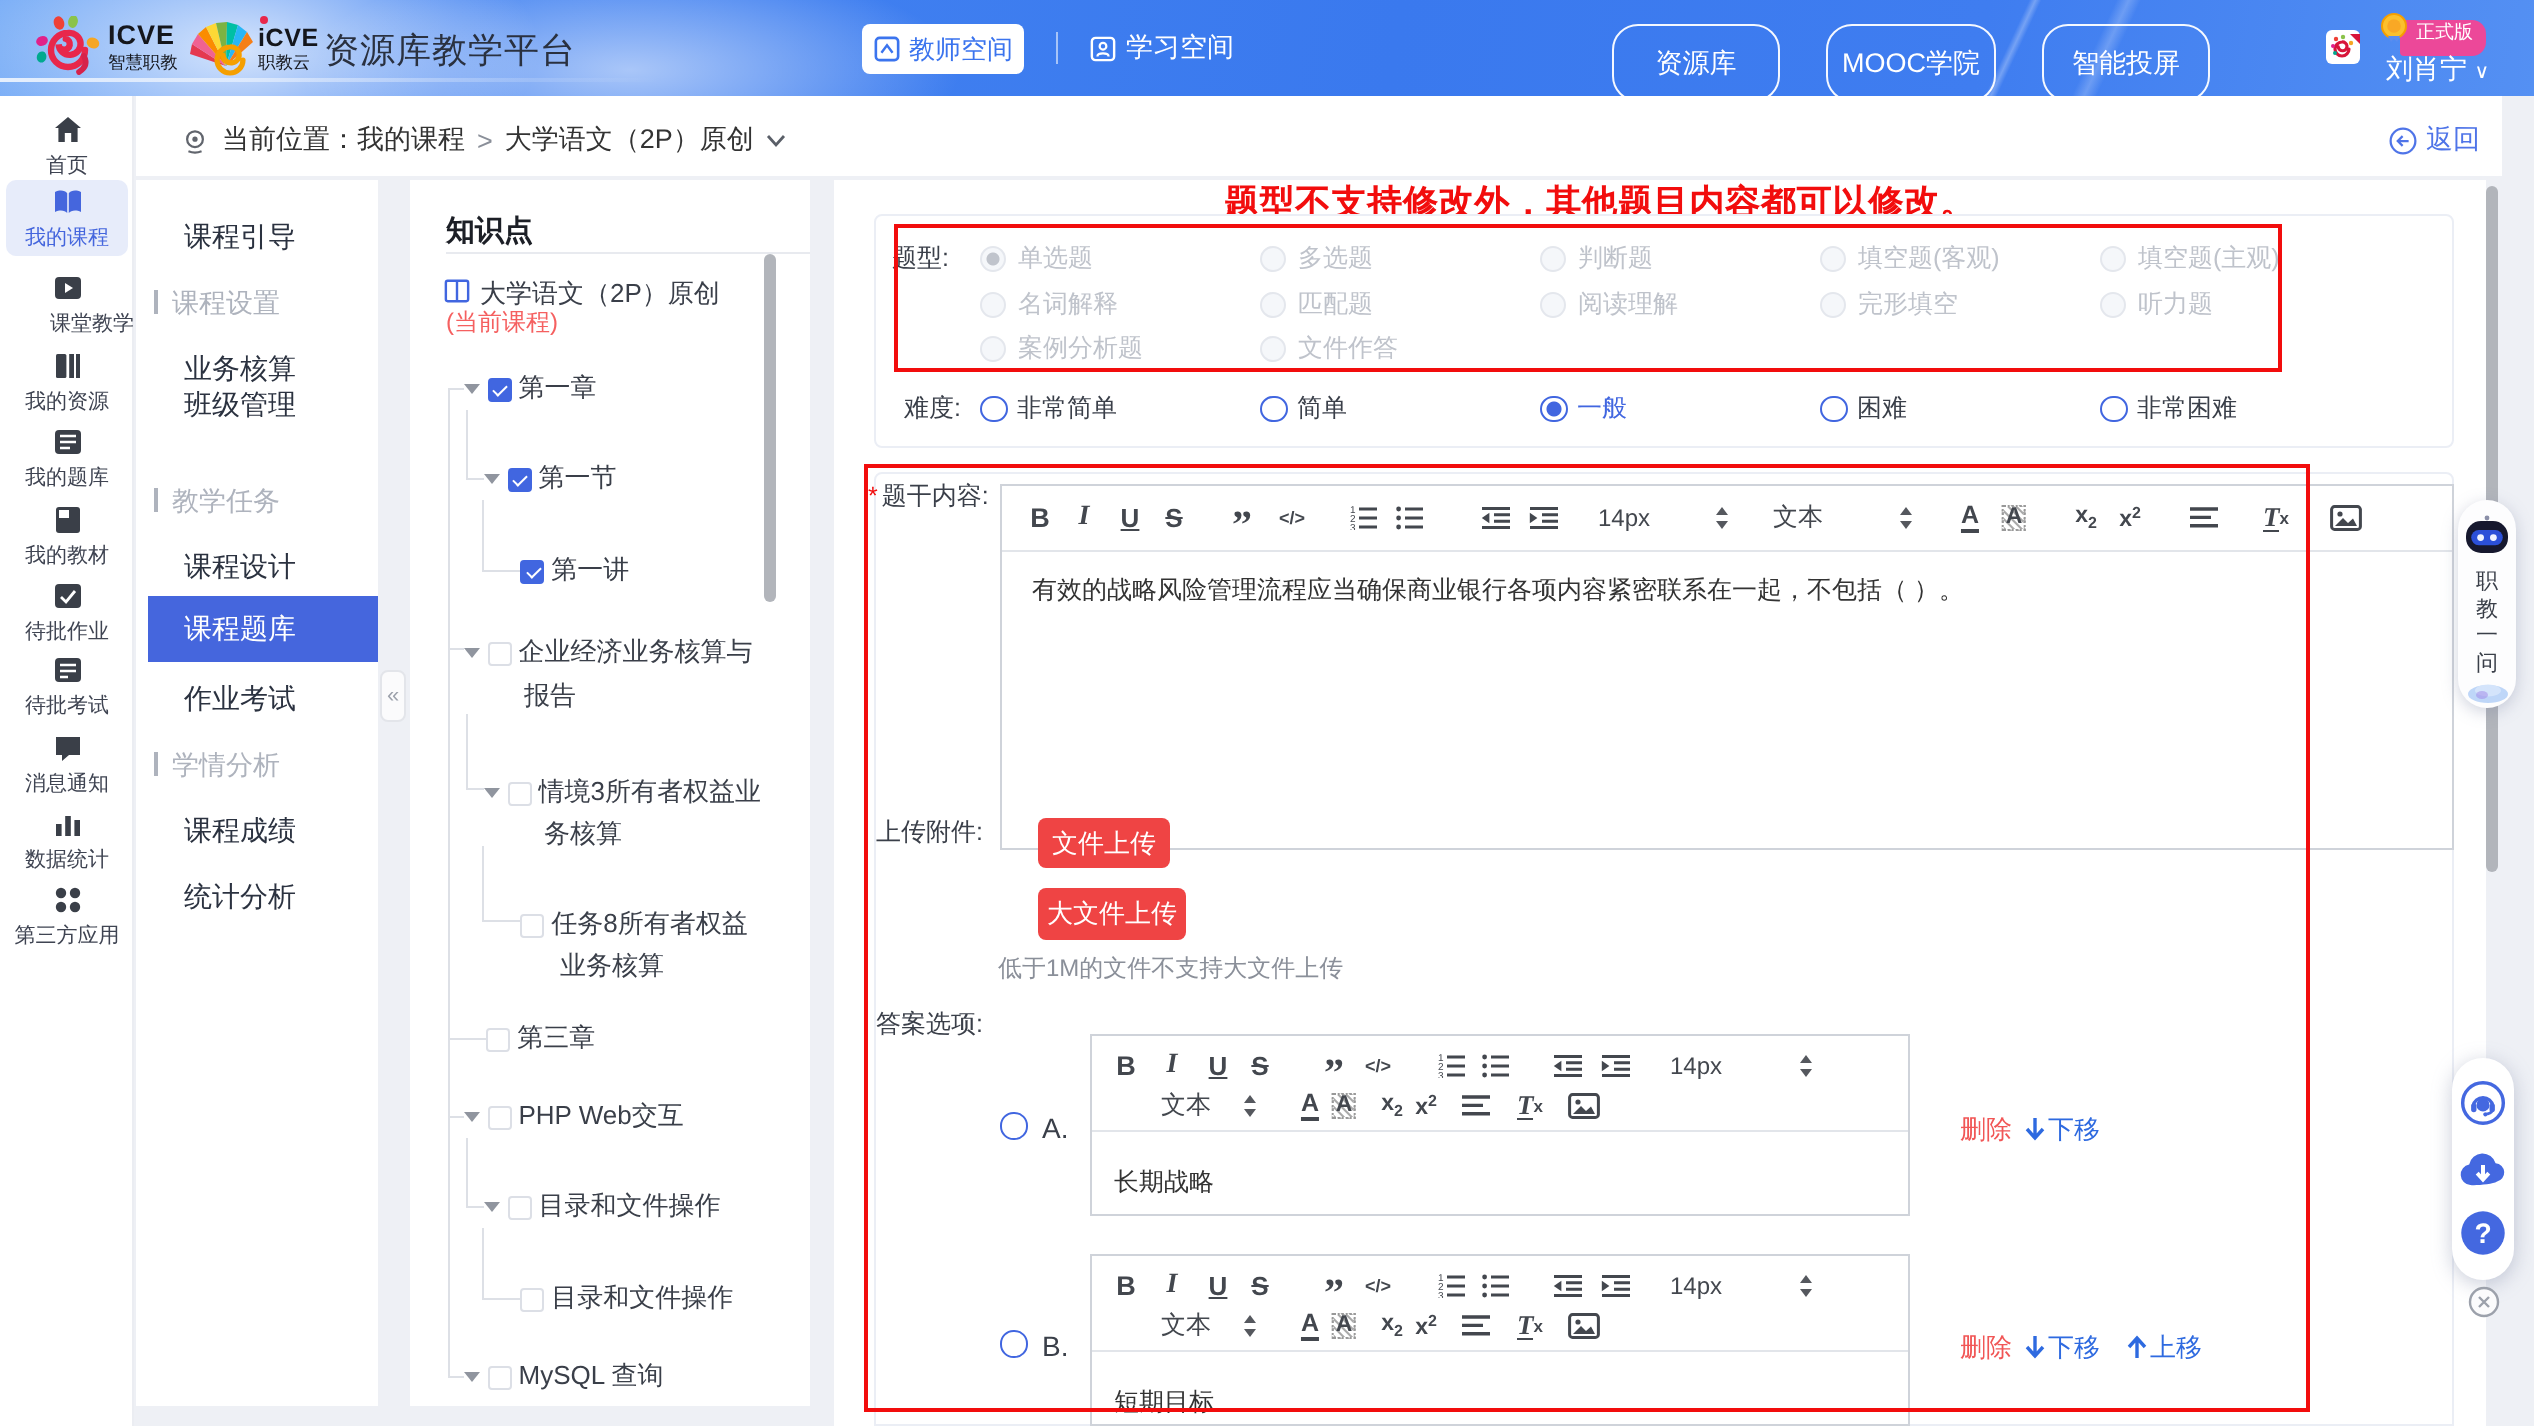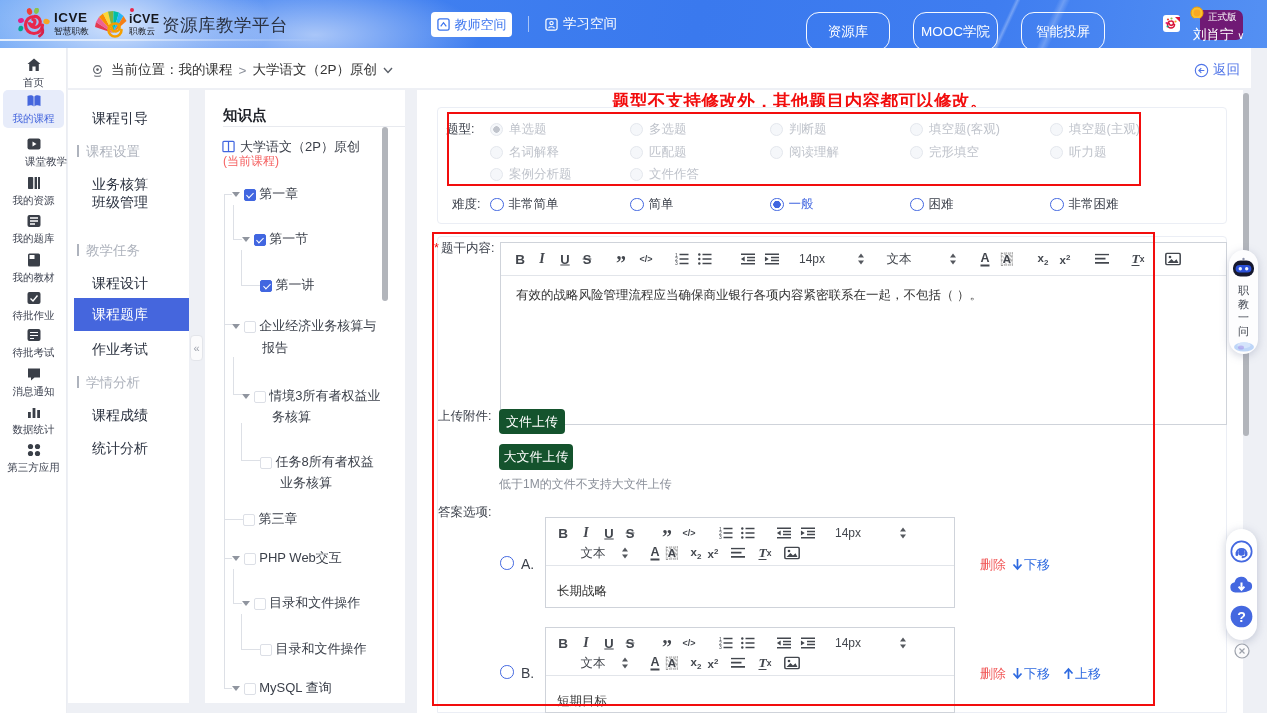--- a/index.html
+++ b/index.html
@@ -16,21 +16,21 @@
 .header .streak { position:absolute; right:120px; top:-20px; width:260px; height:110px;
   background:linear-gradient(115deg, rgba(255,255,255,0) 44%, rgba(255,255,255,.28) 45%, rgba(255,255,255,0) 46%, rgba(255,255,255,0) 58%, rgba(255,255,255,.22) 60%, rgba(255,255,255,0) 62%); }
 .htitle { position:absolute; left:162px; top:13px; font-size:17.5px; color:#2a3140; letter-spacing:0.5px; }
 .hbtn-white { position:absolute; left:431px; top:12px; width:81px; height:25px; background:#fff; border-radius:4px;
   color:#3b74ee; font-size:13px; display:flex; align-items:center; justify-content:center; gap:5px; }
 .hdivider { position:absolute; left:528px; top:16px; width:1px; height:16px; background:rgba(255,255,255,.55); }
 .hlink { position:absolute; left:545px; top:15px; color:#fff; font-size:13.5px; display:flex; align-items:center; gap:5px; }
 .pill { position:absolute; top:12px; height:39px; border:1px solid rgba(255,255,255,.95); border-radius:13px;
   color:#fff; font-size:13.5px; display:flex; align-items:center; justify-content:center; }
 .avatar { position:absolute; left:1163px; top:15px; width:17px; height:17px; background:#fff; border-radius:3px; }
-.vbadge { position:absolute; left:1200px; top:10px; height:30px; background:#701a75; border-radius:2px 7px 7px 2px;
+.vbadge { position:absolute; left:1200px; top:10px; height:18px; background:#ec4899; border-radius:2px 7px 7px 2px;
   color:#fff; font-size:9.5px; line-height:13px; padding:0 6px 0 8px; }
 .medal { position:absolute; left:1189px; top:6px; width:16px; height:16px; }
 .uname { position:absolute; left:1193px; top:26px; color:#fff; font-size:13.5px; }
 
 
 .sidebar { position:absolute; left:0; top:48px; width:67px; height:665px; background:#fff; border-right:1px solid #ebedf2; }
 .snav { position:absolute; left:0; width:67px; text-align:center; color:#3f4452; font-size:10.5px; }
 .snav .ic { display:block; margin:0 auto 3px; width:16px; height:16px; }
 .snav.sel { color:#4566dd; }
 .selbg { position:absolute; left:3px; top:90px; width:61px; height:38px; background:#e7ecfa; border-radius:5px; }
@@ -73,22 +73,22 @@
 .rdo i { width:13px; height:13px; border-radius:50%; border:1px solid #e4e7ed; background:#f5f7fa; }
 .rdo.dsel i { background:radial-gradient(circle, #c0c4cc 0 3px, #f5f7fa 3.5px); border-color:#e4e7ed; }
 .brdo { position:absolute; display:flex; align-items:center; gap:5px; font-size:12.5px; color:#3a3f49; }
 .brdo i { width:13.5px; height:13.5px; border-radius:50%; border:1px solid #4166e0; background:#fff; }
 .brdo.sel { color:#4166e0; }
 .brdo.sel i { background:radial-gradient(circle, #4166e0 0 3.5px, #fff 4px); }
 
 .editor { position:absolute; background:#fff; border:1px solid #cfd3da; }
 .tbar { border-bottom:1px solid #e2e5ea; }
 .tic { position:absolute; transform:translate(-50%,-50%); color:#43474e; white-space:nowrap; display:flex; align-items:center; }
-.btn-blue { position:absolute; background:#14532d; color:#fff; font-size:13px; border-radius:4px;
-  display:flex; align-items:center; justify-content:center; }
+.btn-blue { position:absolute; background:#ef4444; color:#fff; font-size:13px; border-radius:4px;
+  display:flex; align-items:center; justify-content:center;margin-left:20px; }
 .hint { position:absolute; font-size:12px; color:#8a8f99; }
 .lnk-del { position:absolute; color:#f15656; font-size:13px; }
 .lnk-mv { position:absolute; color:#2e6ae0; font-size:13px; }
 
 
 .robot { position:absolute; left:1229px; top:250px; width:29px; height:104px; background:#fdfdfe; border-radius:15px;
   box-shadow:0 2px 8px rgba(120,130,160,.35); text-align:center; }
 .fpill { position:absolute; left:1226px; top:529px; width:31px; height:111px; background:#fff; border-radius:16px;
   box-shadow:0 2px 10px rgba(120,130,160,.4); }
 .mainbar { position:absolute; left:1243px; top:93px; width:6px; height:343px; background:#b2b5bb; border-radius:3px; }

